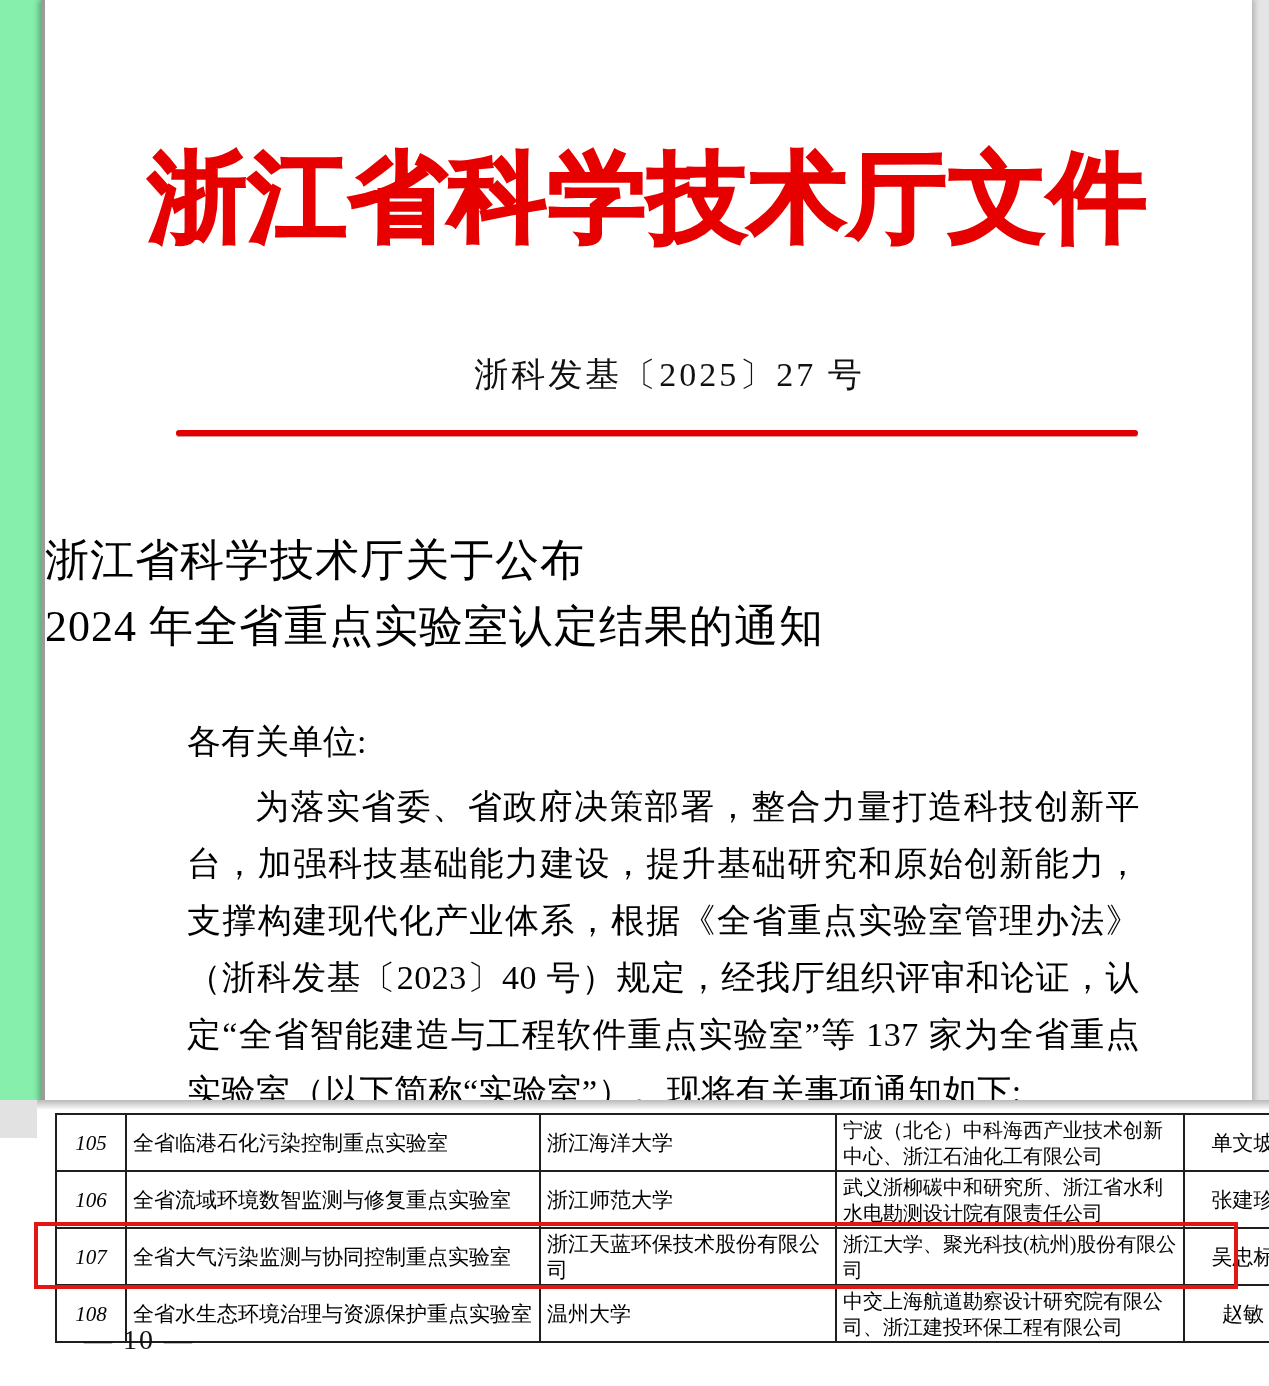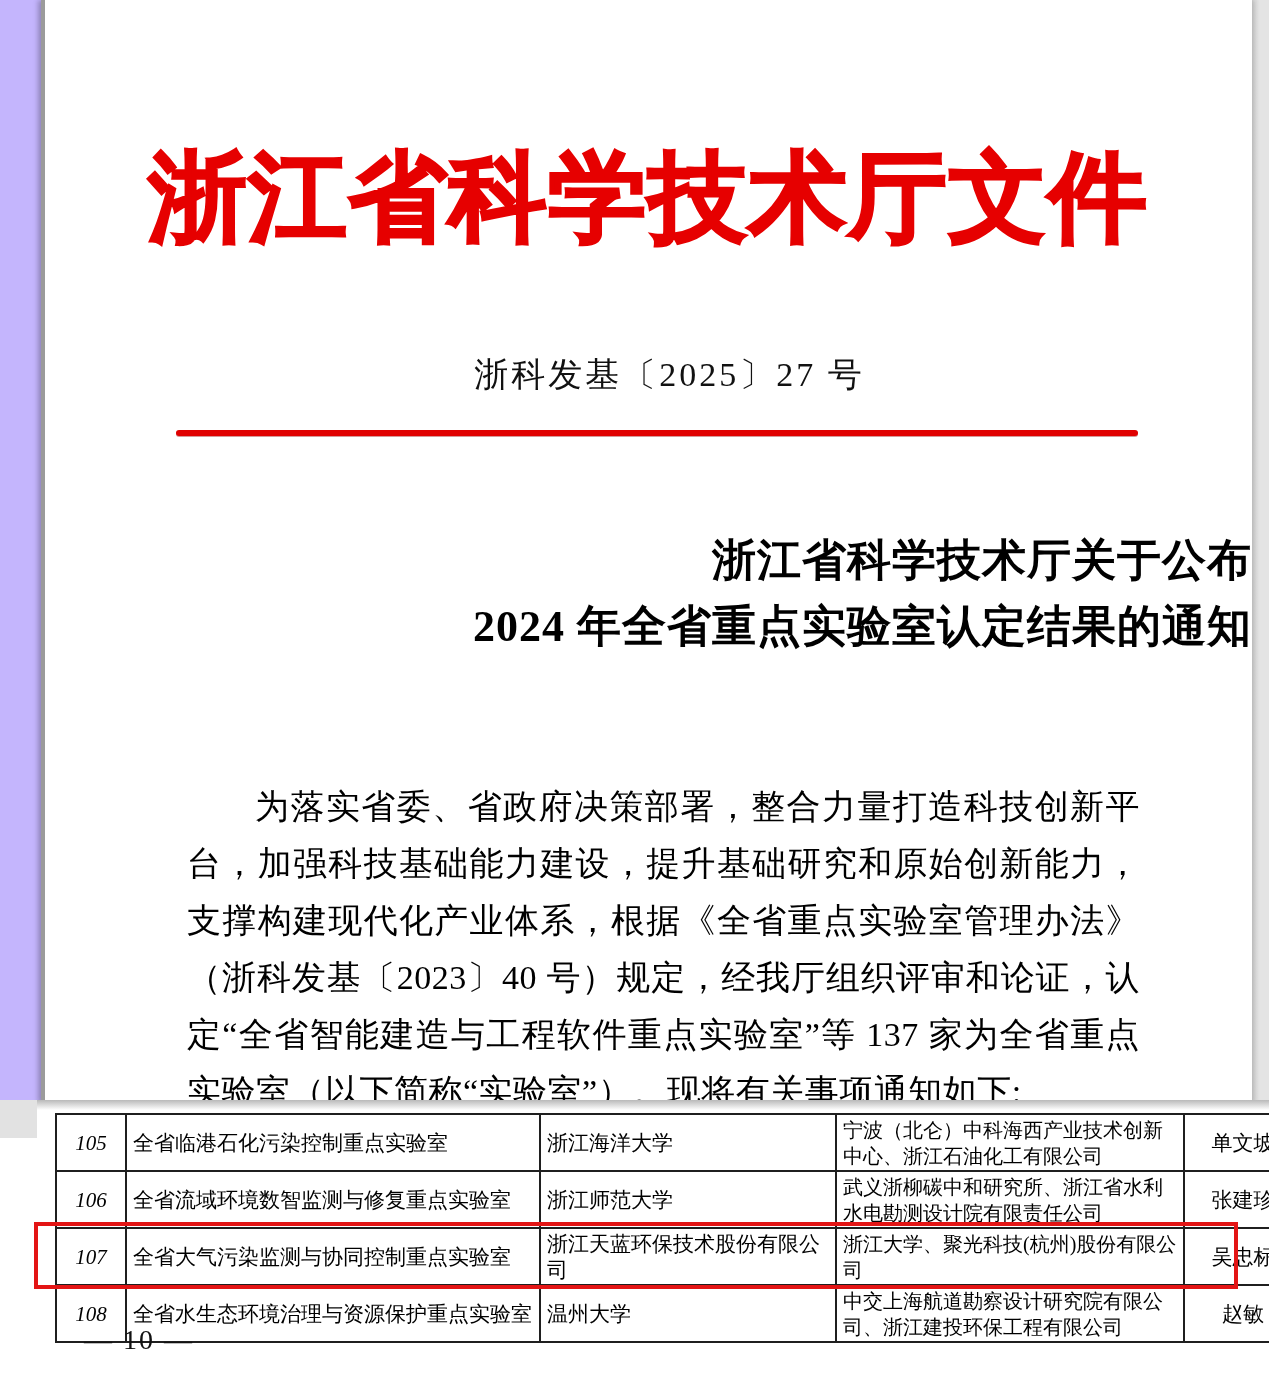--- a/index.html
+++ b/index.html
@@ -4,21 +4,21 @@
 <style>
   :root{
     --letterhead-red:#e60000;
     --rule-red:#e00000;
     --highlight-red:#e31515;
     --table-border:#1f1f1f;
   }
   html,body{margin:0;padding:0;background:#bdbdbd;}
   #canvas{
     position:relative;width:1269px;height:1386px;margin:0 auto;
-    background:#c4b5fd;overflow:hidden;
+    background:#86efac;overflow:hidden;
     font-family:"Liberation Serif","DejaVu Serif",serif;
     color:#1c1c1c;
   }
   
   .paper{
     position:absolute;left:41px;top:0;width:1207px;height:1103px;
     background:#ffffff;
     border-left:4px solid #9b9b9b;
     box-shadow:-3px 0 5px rgba(0,0,0,.25), 3px 0 5px rgba(0,0,0,.12);
     z-index:1;
@@ -41,21 +41,21 @@
     position:absolute;left:0;top:352px;width:100%;
     text-align:center;font-size:34px;letter-spacing:3px;color:#111;padding-left:21px;
   }
   .red-rule{
     position:absolute;left:131px;top:430px;width:962px;height:6px;
     background:var(--rule-red);border-radius:3px;
     box-shadow:0 1px 0 rgba(150,0,0,.4);
   }
   .notice-title{
     position:absolute;left:0;top:528px;width:100%;
-    text-align:right;font-weight:bold;color:#000;
+    text-align:left;font-weight:normal;color:#000;
     font-size:44px;line-height:66px;letter-spacing:1px;
   }
   .salutation{
     position:absolute;left:142px;top:720px;
     font-size:34px;line-height:44px;color:#000;
   }
   .body-paragraph{
     position:absolute;left:142px;top:778px;width:953px;
     font-size:34px;line-height:57px;color:#000;
     text-align:justify;text-indent:2em;letter-spacing:.5px;
@@ -112,20 +112,21 @@
 
     <div class="doc-number">浙科发基〔2025〕27 号</div>
 
     <div class="red-rule"></div>
 
     <div class="notice-title">
       <div>浙江省科学技术厅关于公布</div>
       <div>2024 年全省重点实验室认定结果的通知</div>
     </div>
 
+    <div class="salutation">各有关单位:</div>
 
     <div class="body-paragraph">为落实省委、省政府决策部署，整合力量打造科技创新平台，加强科技基础能力建设，提升基础研究和原始创新能力，支撑构建现代化产业体系，根据《全省重点实验室管理办法》（浙科发基〔2023〕40 号）规定，经我厅组织评审和论证，认定“全省智能建造与工程软件重点实验室”等 137 家为全省重点实验室（以下简称“实验室”）。现将有关事项通知如下:</div>
   </div>
 
   <div class="table-section">
     <div class="seam-shadow"></div>
     <div class="margin-artifact"></div>
 
     <table class="results">
       <tbody>

